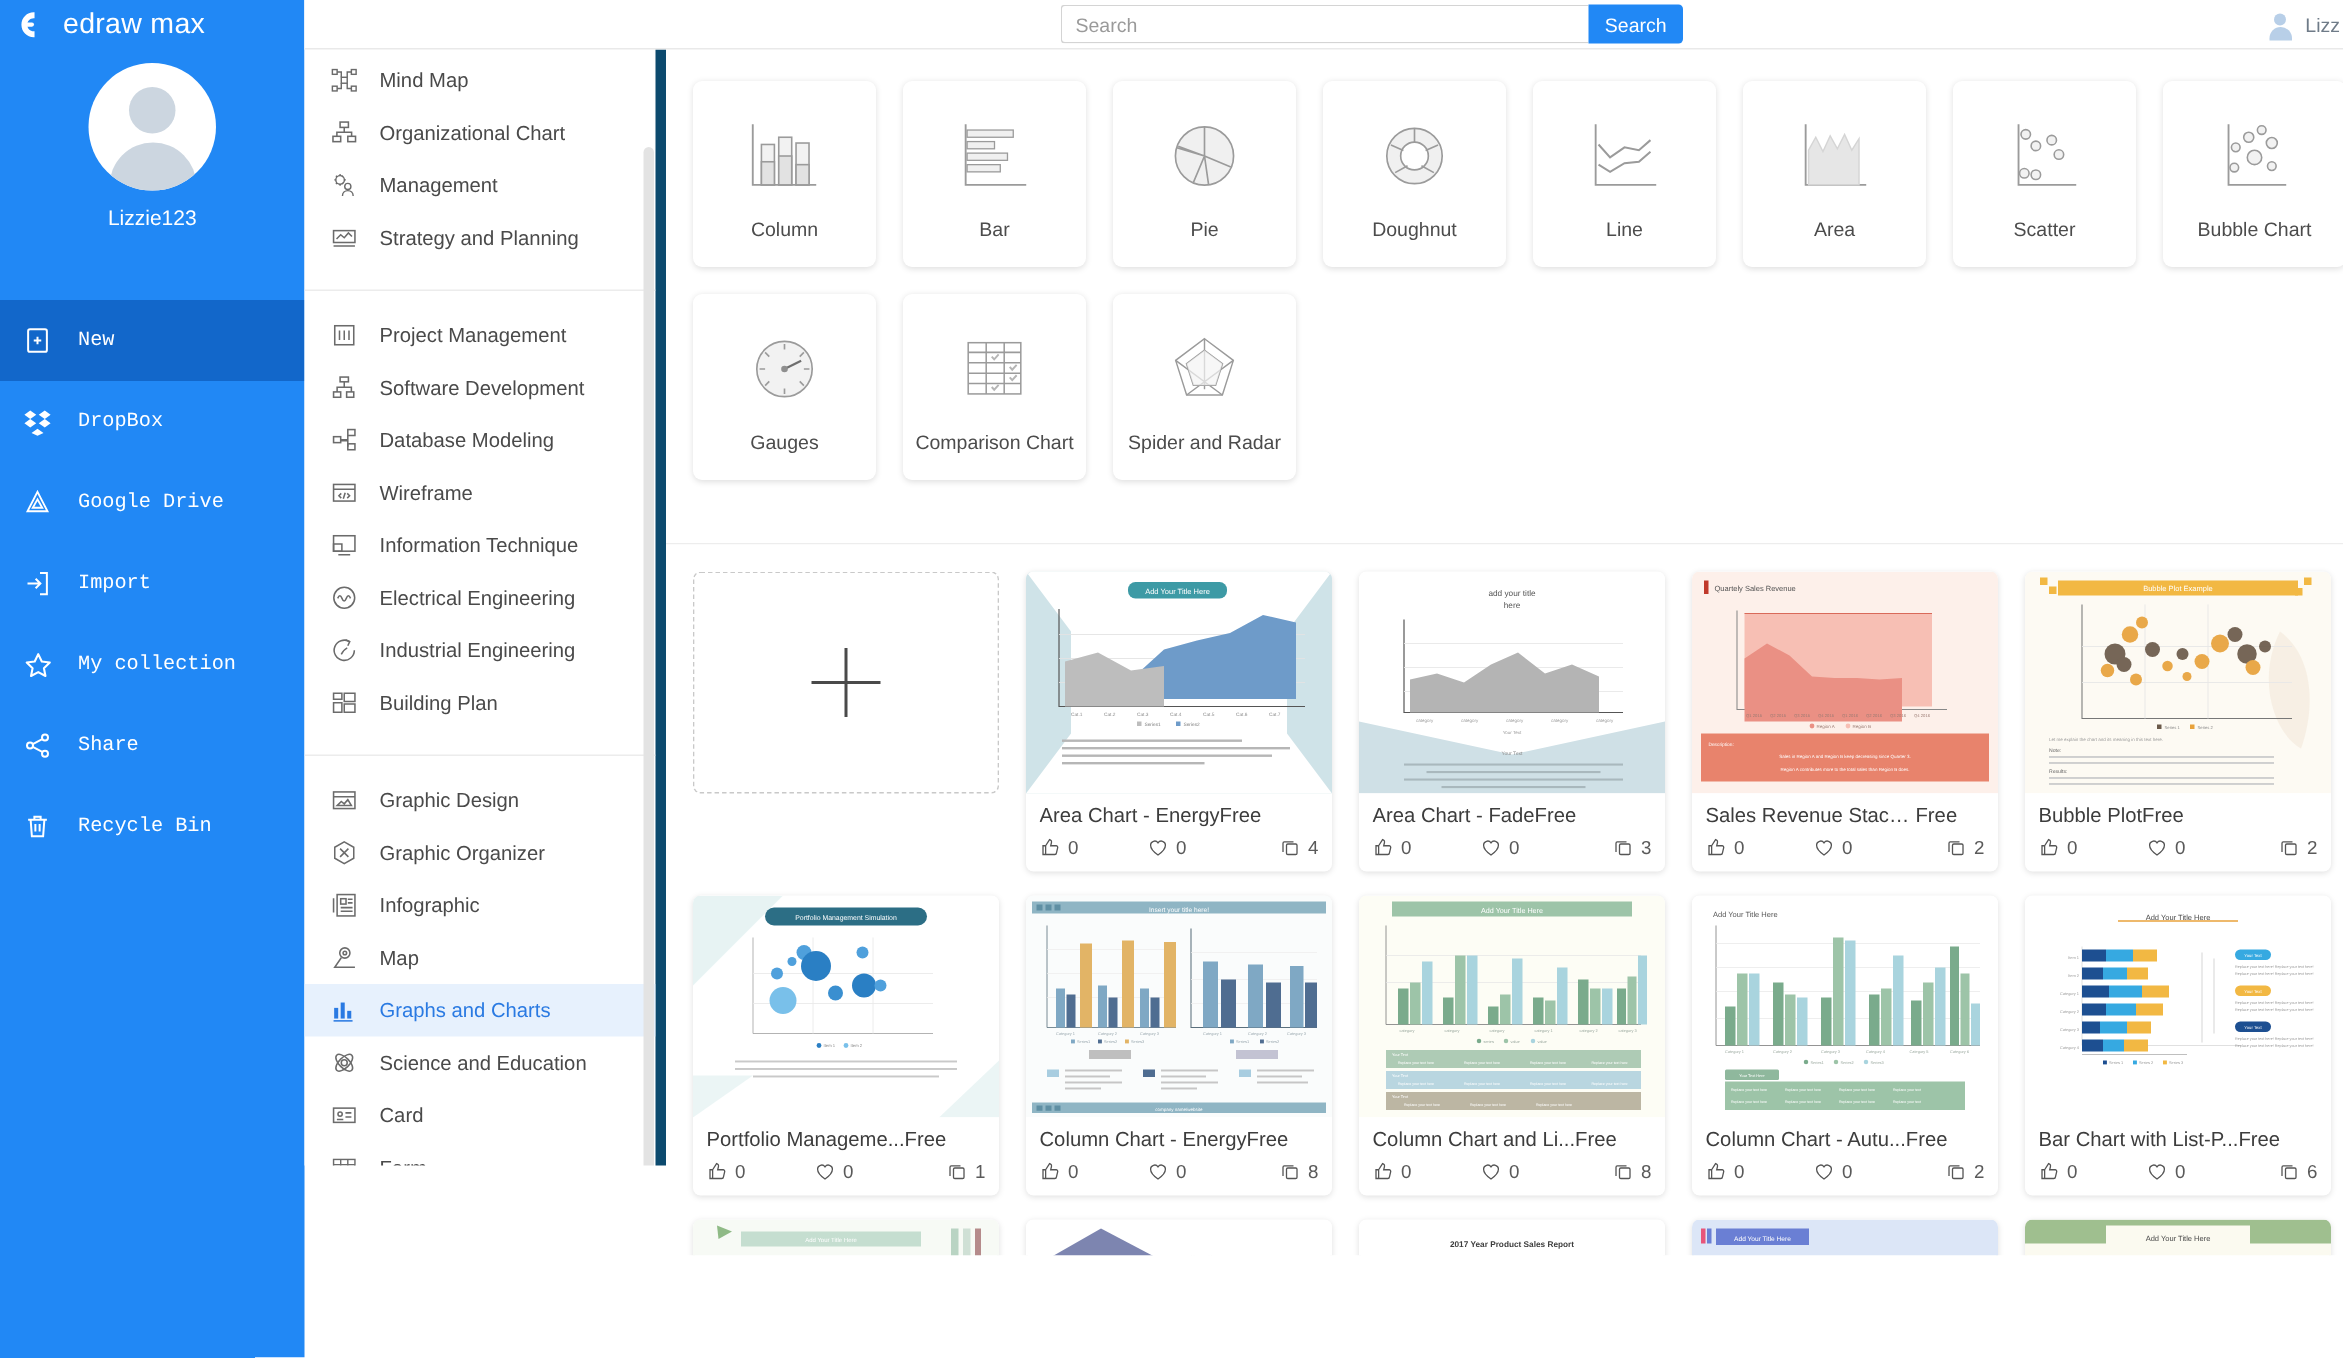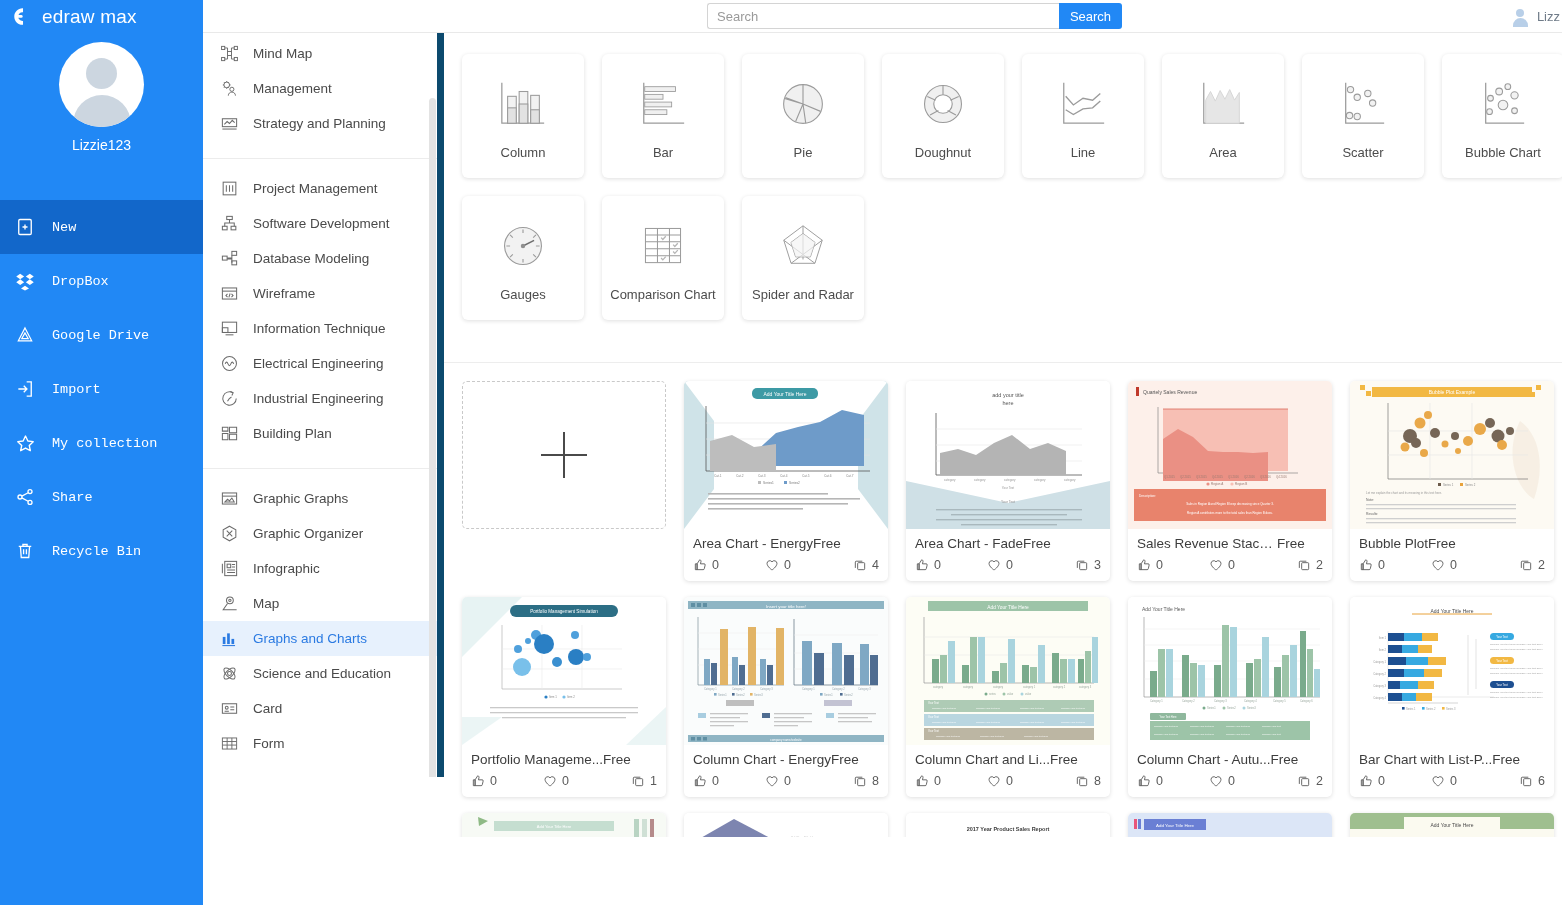--- a/index.html
+++ b/index.html
@@ -276,20 +276,31 @@
               <rect x="18" y="3" width="4" height="4"></rect>
                 <rect x="2" y="17" width="4" height="4"></rect>
               <rect x="18" y="17" width="4" height="4"></rect>
               <path d="M6 5h3.5v4.5M18 5h-3.5v4.5M6 19h3.5v-4.5M18 19h-3.5v-4.5"></path>
             </svg>
           </span>
           <span>Mind Map</span>
         </div>
         <div class="cat-item">
           <span class="cat-ico">
+            <svg viewBox="0 0 24 24" width="19" height="19" fill="none" stroke="currentColor" stroke-width="1.3">
+              <rect x="8.5" y="3" width="7" height="4.5"></rect>
+                <rect x="2.5" y="15" width="6.5" height="4.5"></rect>
+              <rect x="15" y="15" width="6.5" height="4.5"></rect>
+              <path d="M12 7.5v4M5.8 15v-3.5h12.4V15"></path>
+            </svg>
+          </span>
+          <span>Organizational Chart</span>
+        </div>
+        <div class="cat-item">
+          <span class="cat-ico">
             <svg viewBox="0 0 24 24" width="19" height="19" fill="none" stroke="currentColor" stroke-width="1.2">
               <circle cx="8.5" cy="7.5" r="3.6"></circle>
                 <path d="M8.5 2.6v1.4M8.5 11v1.4M3.6 7.5H5M12 7.5h1.4M5 4l1 1M11 4l-1 1M5 11l1-1M11 11l-1-1"></path>
               <circle cx="15" cy="13" r="2.6"></circle>
                 <path d="M10.5 21c0-2.6 2-4.5 4.5-4.5s4.5 1.9 4.5 4.5"></path>
             </svg>
           </span>
           <span>Management</span>
         </div>
         <div class="cat-item">
@@ -391,21 +402,21 @@
 
       <div class="cat-group">
         <div class="cat-item">
           <span class="cat-ico">
             <svg viewBox="0 0 24 24" width="19" height="19" fill="none" stroke="currentColor" stroke-width="1.3">
               <rect x="3" y="5" width="18" height="14"></rect>
                 <path d="M3 9h18"></path>
               <path d="M6 16.5l3.5-3.5 2.5 2 3-3.5 3 5z"></path>
             </svg>
           </span>
-          <span>Graphic Graphs</span>
+          <span>Graphic Design</span>
         </div>
         <div class="cat-item">
           <span class="cat-ico">
             <svg viewBox="0 0 24 24" width="19" height="19" fill="none" stroke="currentColor" stroke-width="1.3">
               <path d="M12 2.8l8 4.6v9.2l-8 4.6-8-4.6V7.4z"></path>
                 <path d="M8.5 8.5l7 7M15.5 8.5l-7 7"></path>
             </svg>
           </span>
           <span>Graphic Organizer</span>
         </div>

